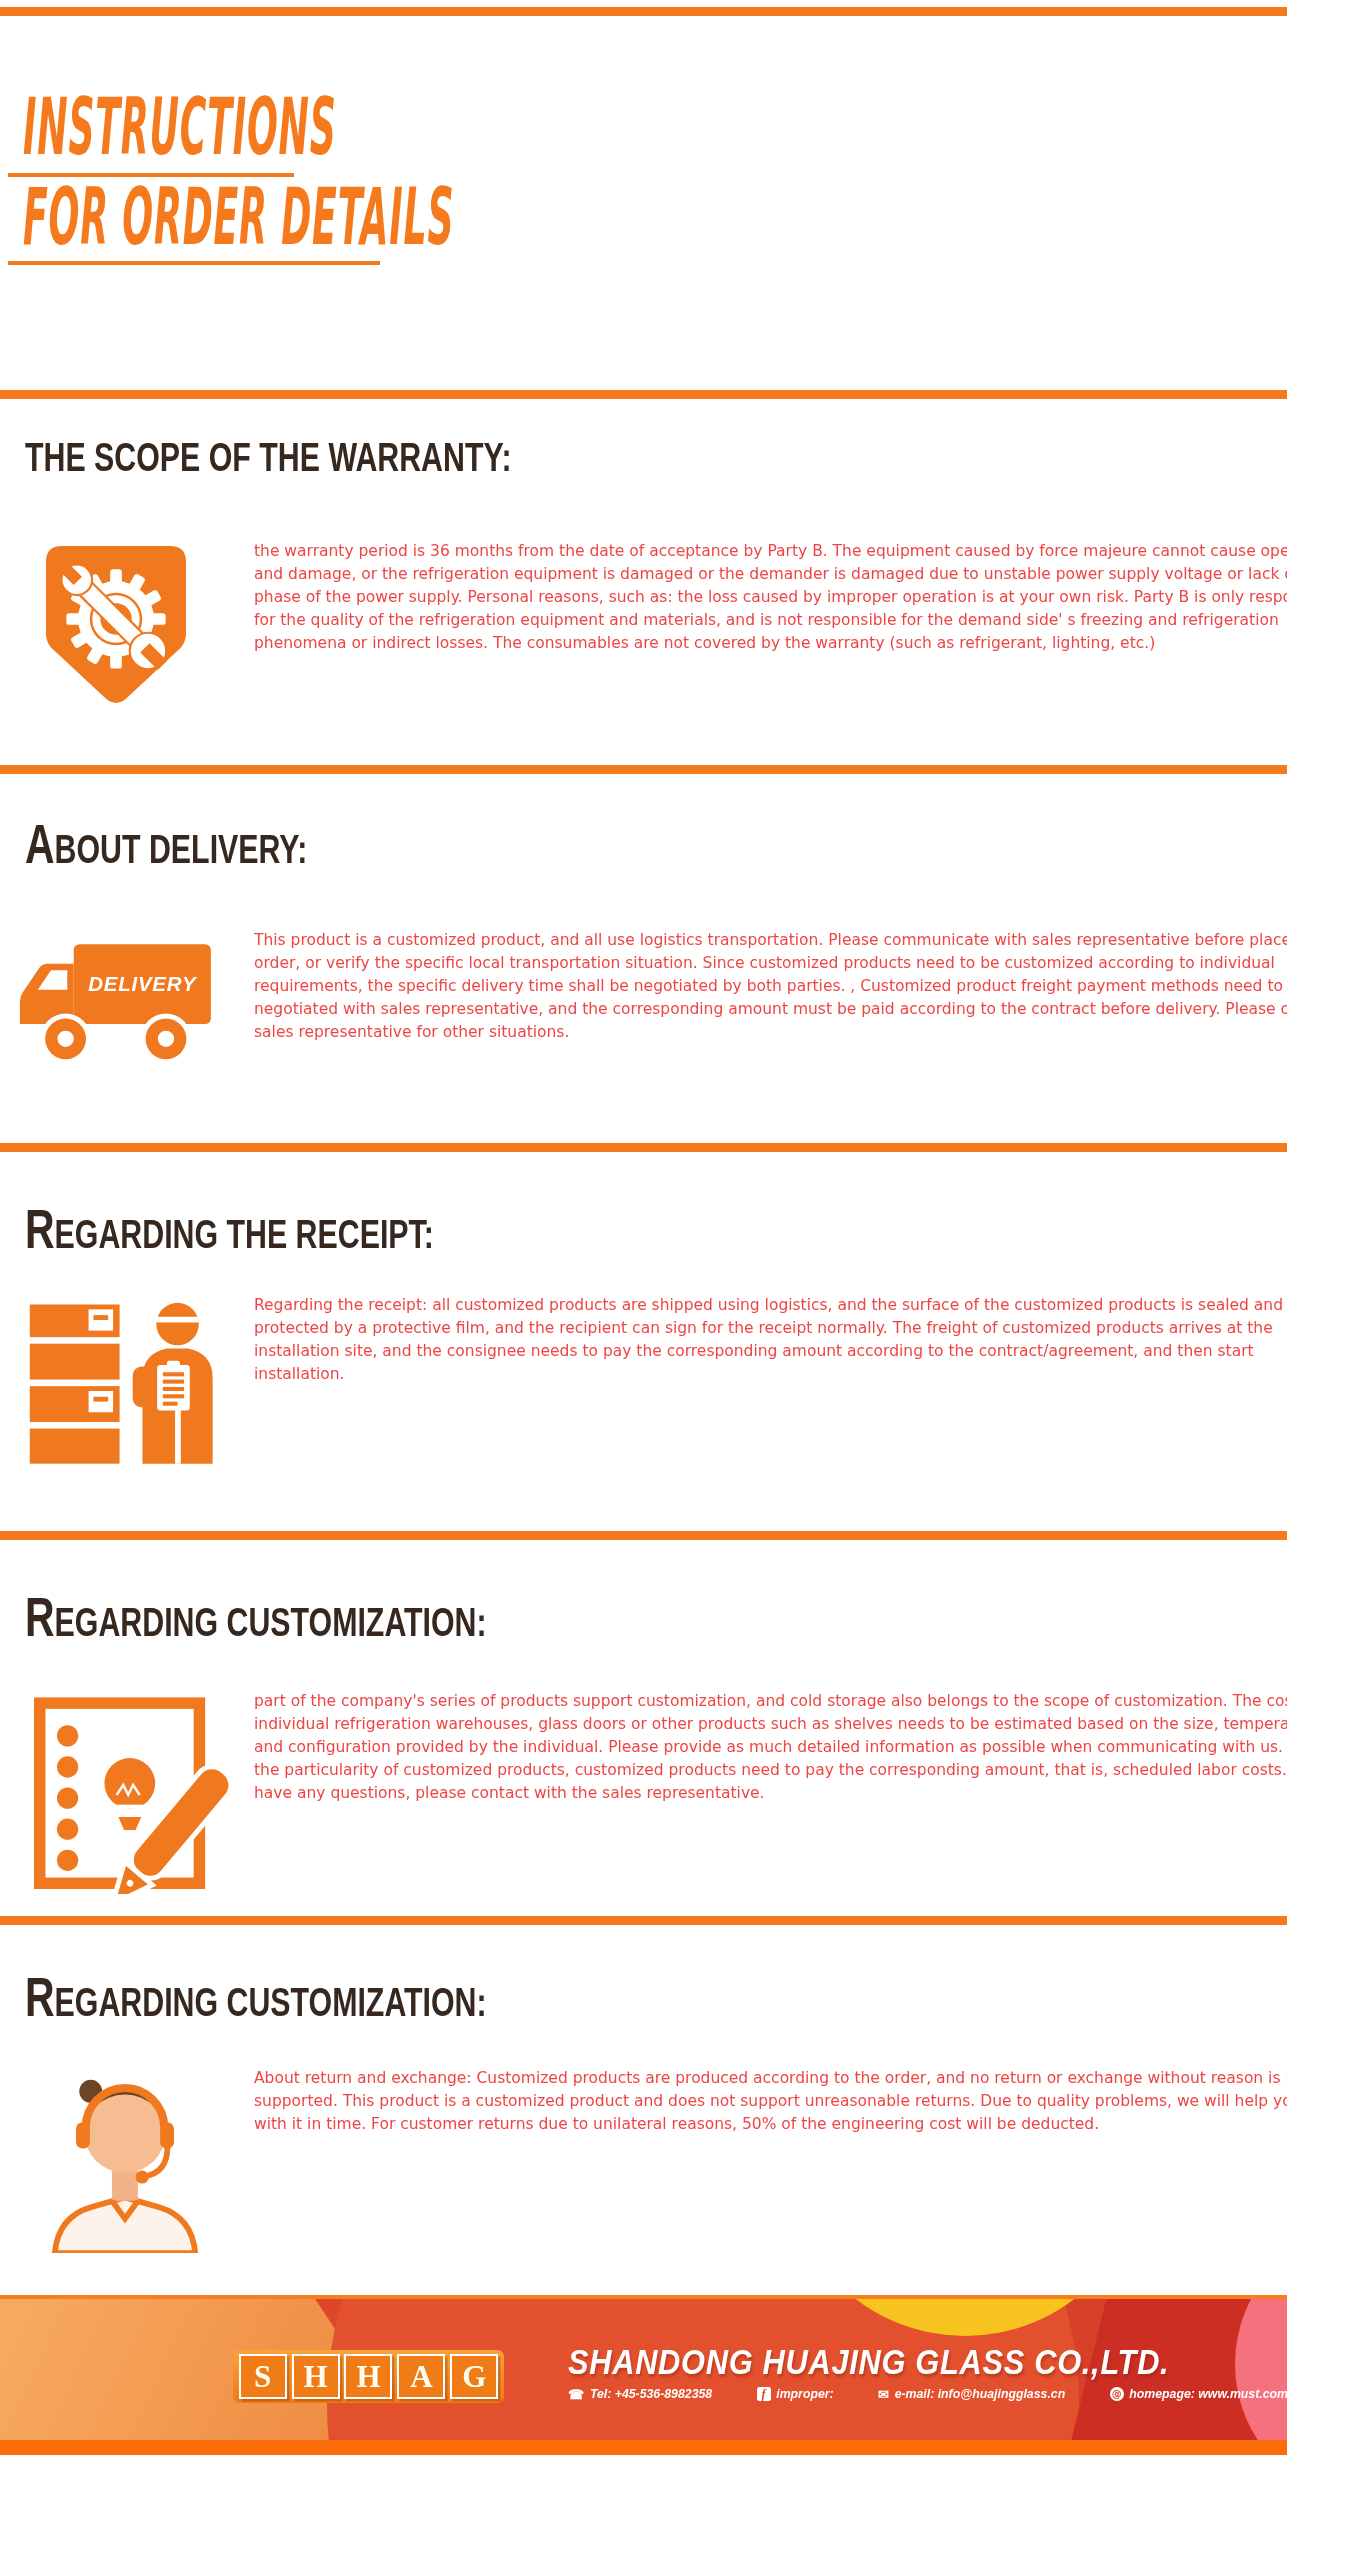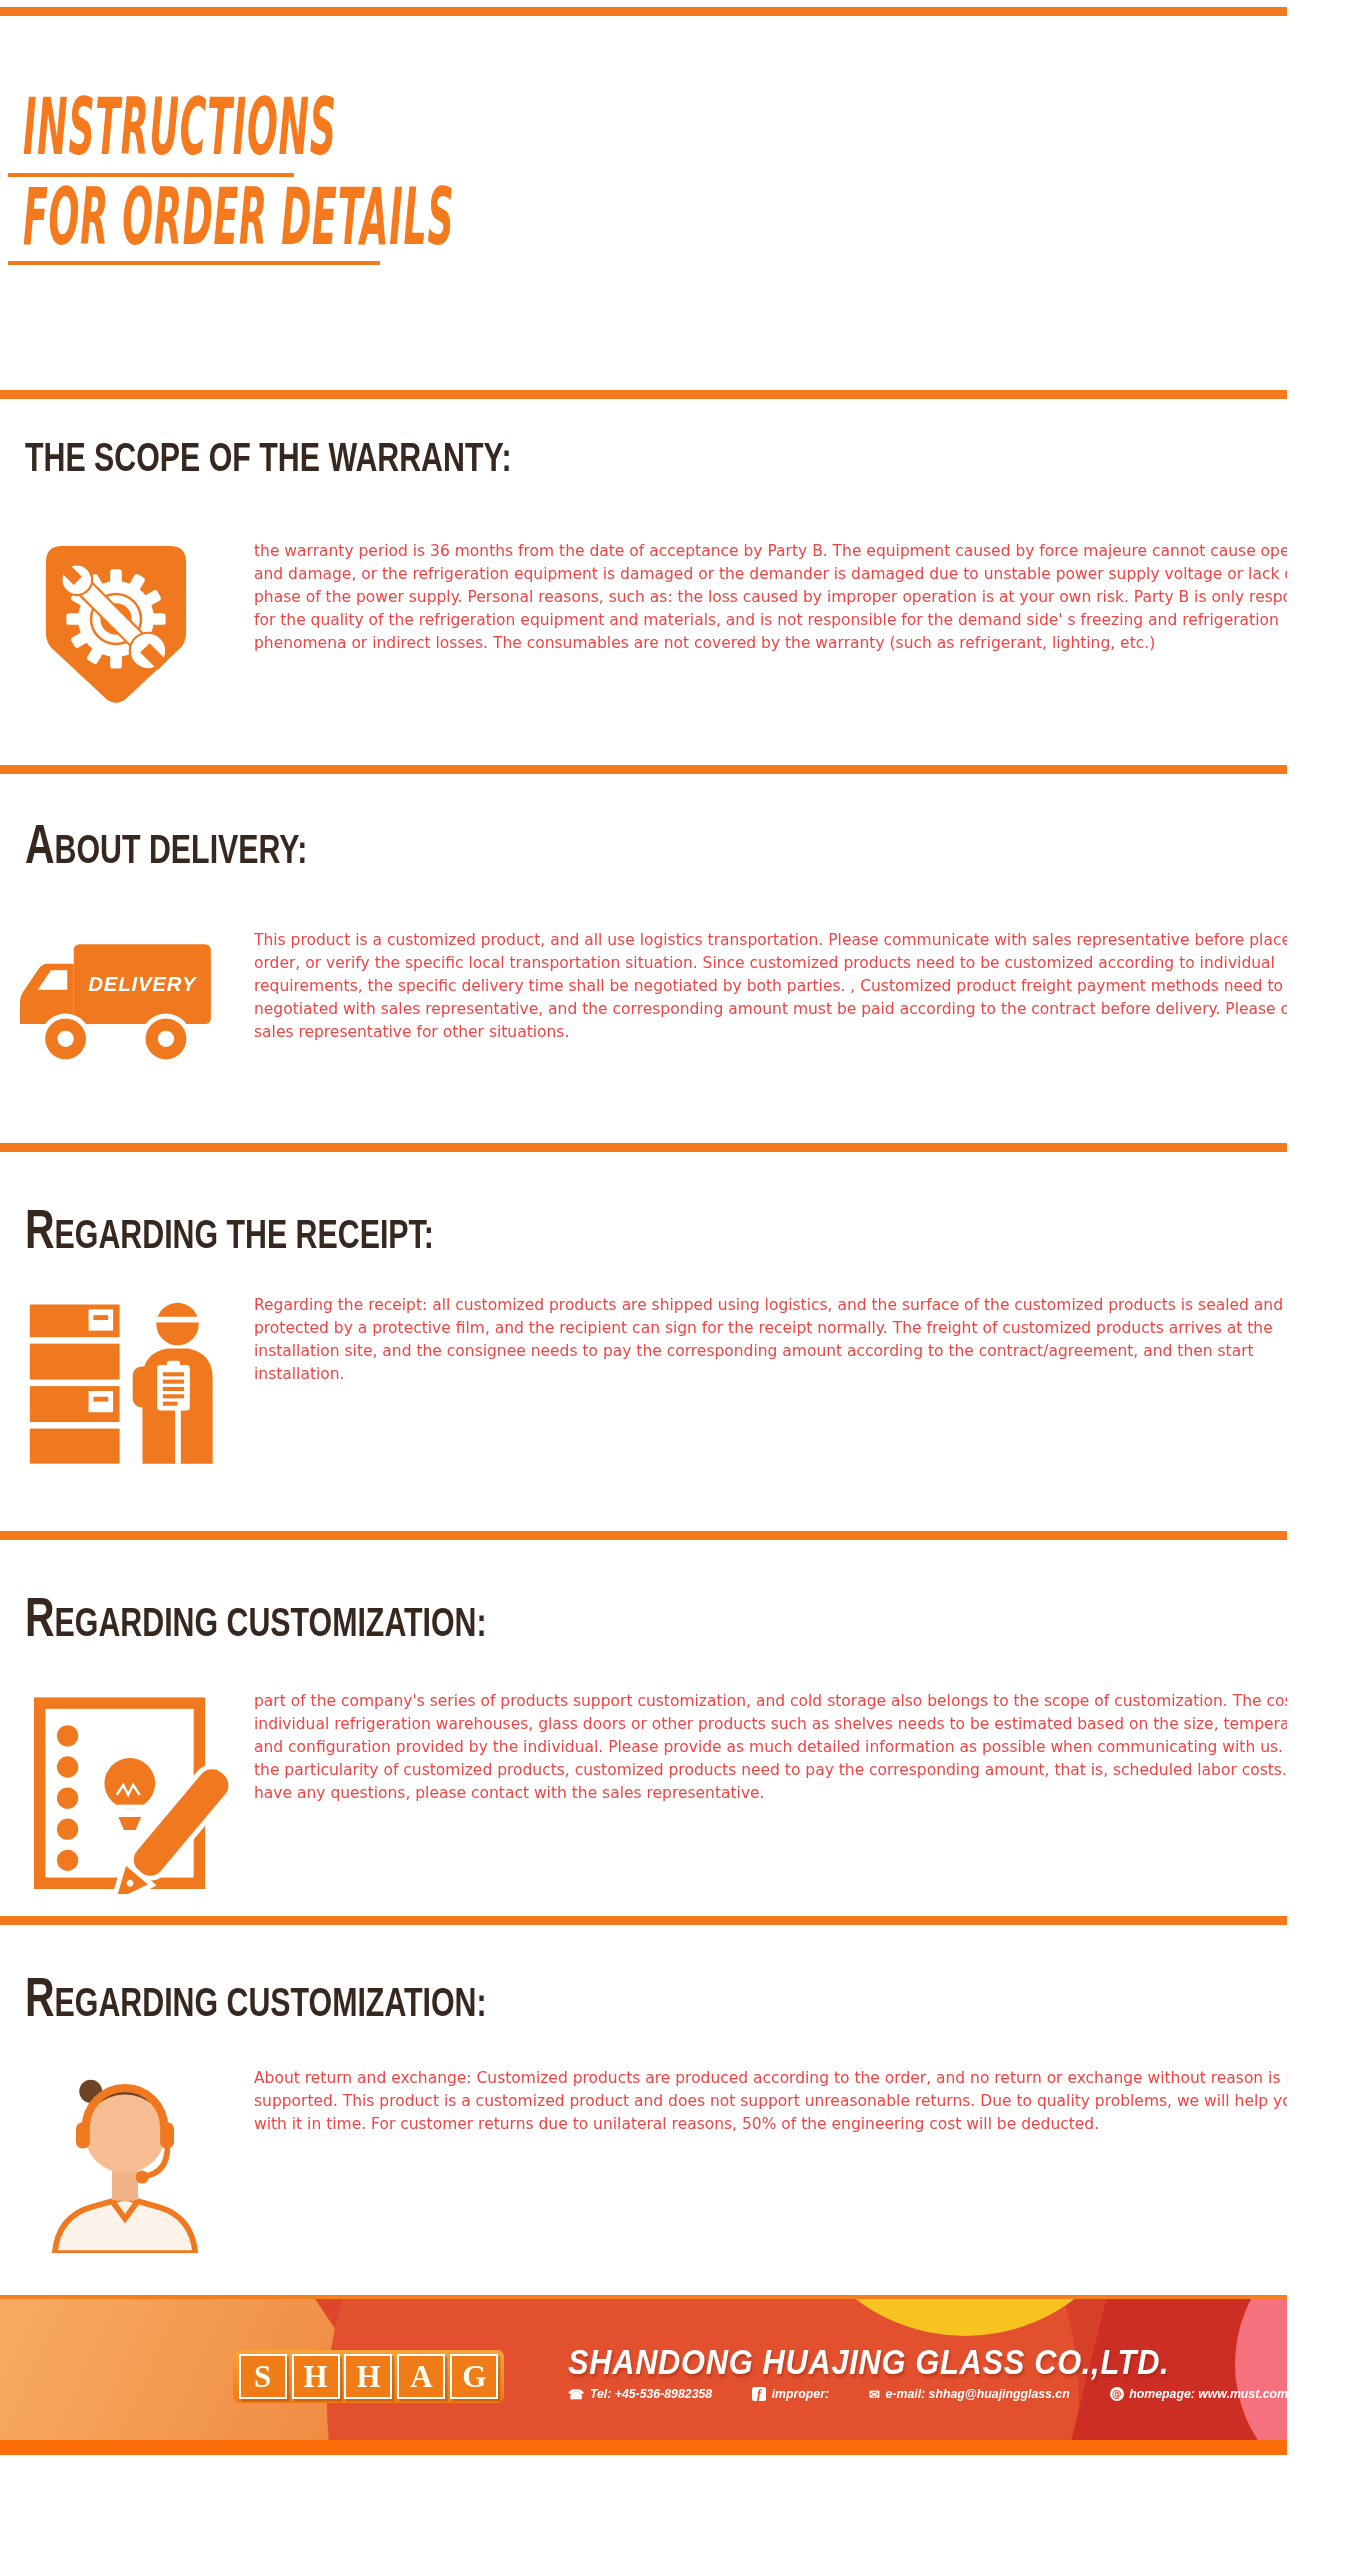--- a/index.html
+++ b/index.html
@@ -237,21 +237,21 @@
       <div class="contact-item">
         <span class="glyph-icon">☎</span>
         <span>Tel: +45-536-8982358</span>
       </div>
       <div class="contact-item">
         <span class="fb-icon"></span>
         <span>improper:</span>
       </div>
       <div class="contact-item">
         <span class="glyph-icon">✉</span>
-        <span>e-mail: shhag@huajingglass.cn</span>
+        <span>e-mail: info@huajingglass.cn</span>
       </div>
       <div class="contact-item">
         <span class="home-icon"></span>
         <span>homepage: www.must.com</span>
       </div>
     </div>
   </div>
 
   <div class="bottom-strip"></div>
 

